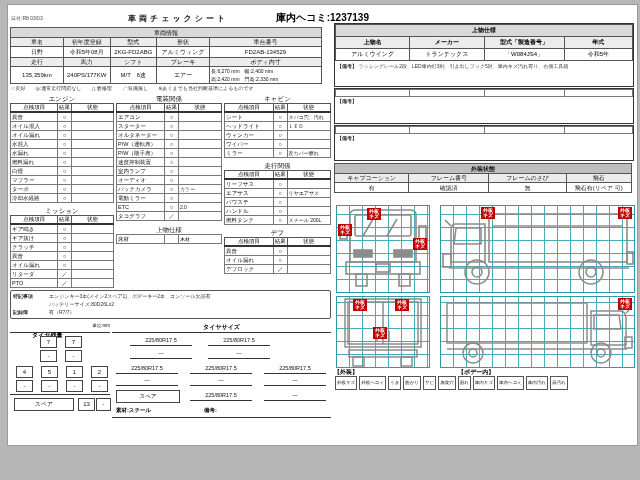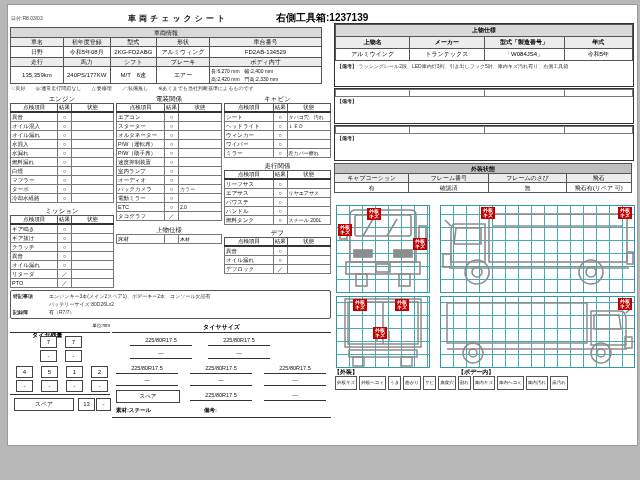--- a/index.html
+++ b/index.html
@@ -38,21 +38,21 @@
   .remarks-box{border:1.5px solid #333;background:#fff;}
 </style>
 </head>
 <body>
 
 <div id="screen">
  <div id="sheet">
 
   <div class="abs t5" style="left:3px;top:10px;color:#444;">日付:R8.03/03</div>
   <div class="abs bold" style="left:120px;top:8px;font-size:8px;letter-spacing:3px;color:#111;">車両チェックシート</div>
-  <div class="abs bold" style="left:268px;top:6px;font-size:10px;color:#000;">右側工具箱:1237139</div>
+  <div class="abs bold" style="left:268px;top:6px;font-size:10px;color:#000;">庫内ヘコミ:1237139</div>
 
   <table class="frame abs" style="left:2px;top:22px;width:312px;">
     <tbody>
           <tr>
             <td colspan="5" class="hdcell" style="height:9px;">車両情報</td>
           </tr>
     <tr style="height:9px;">
       <td class="subhd bold" style="width:17%;">車名</td>
       <td class="subhd bold" style="width:15%;">初年度登録</td>
       <td class="subhd bold" style="width:15%;">型式</td>

